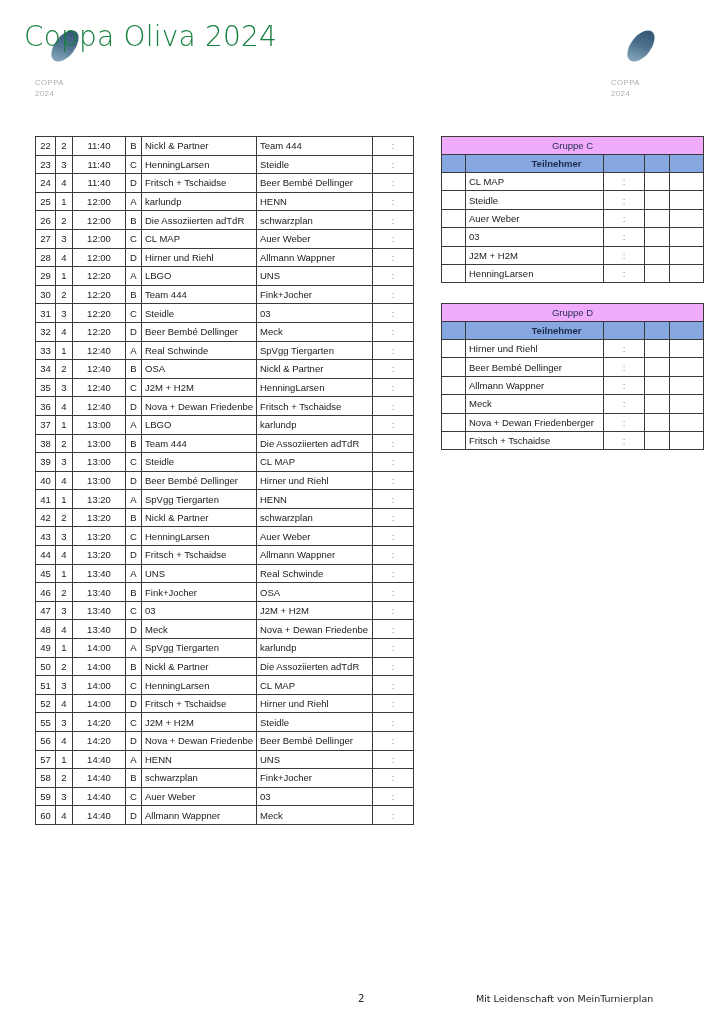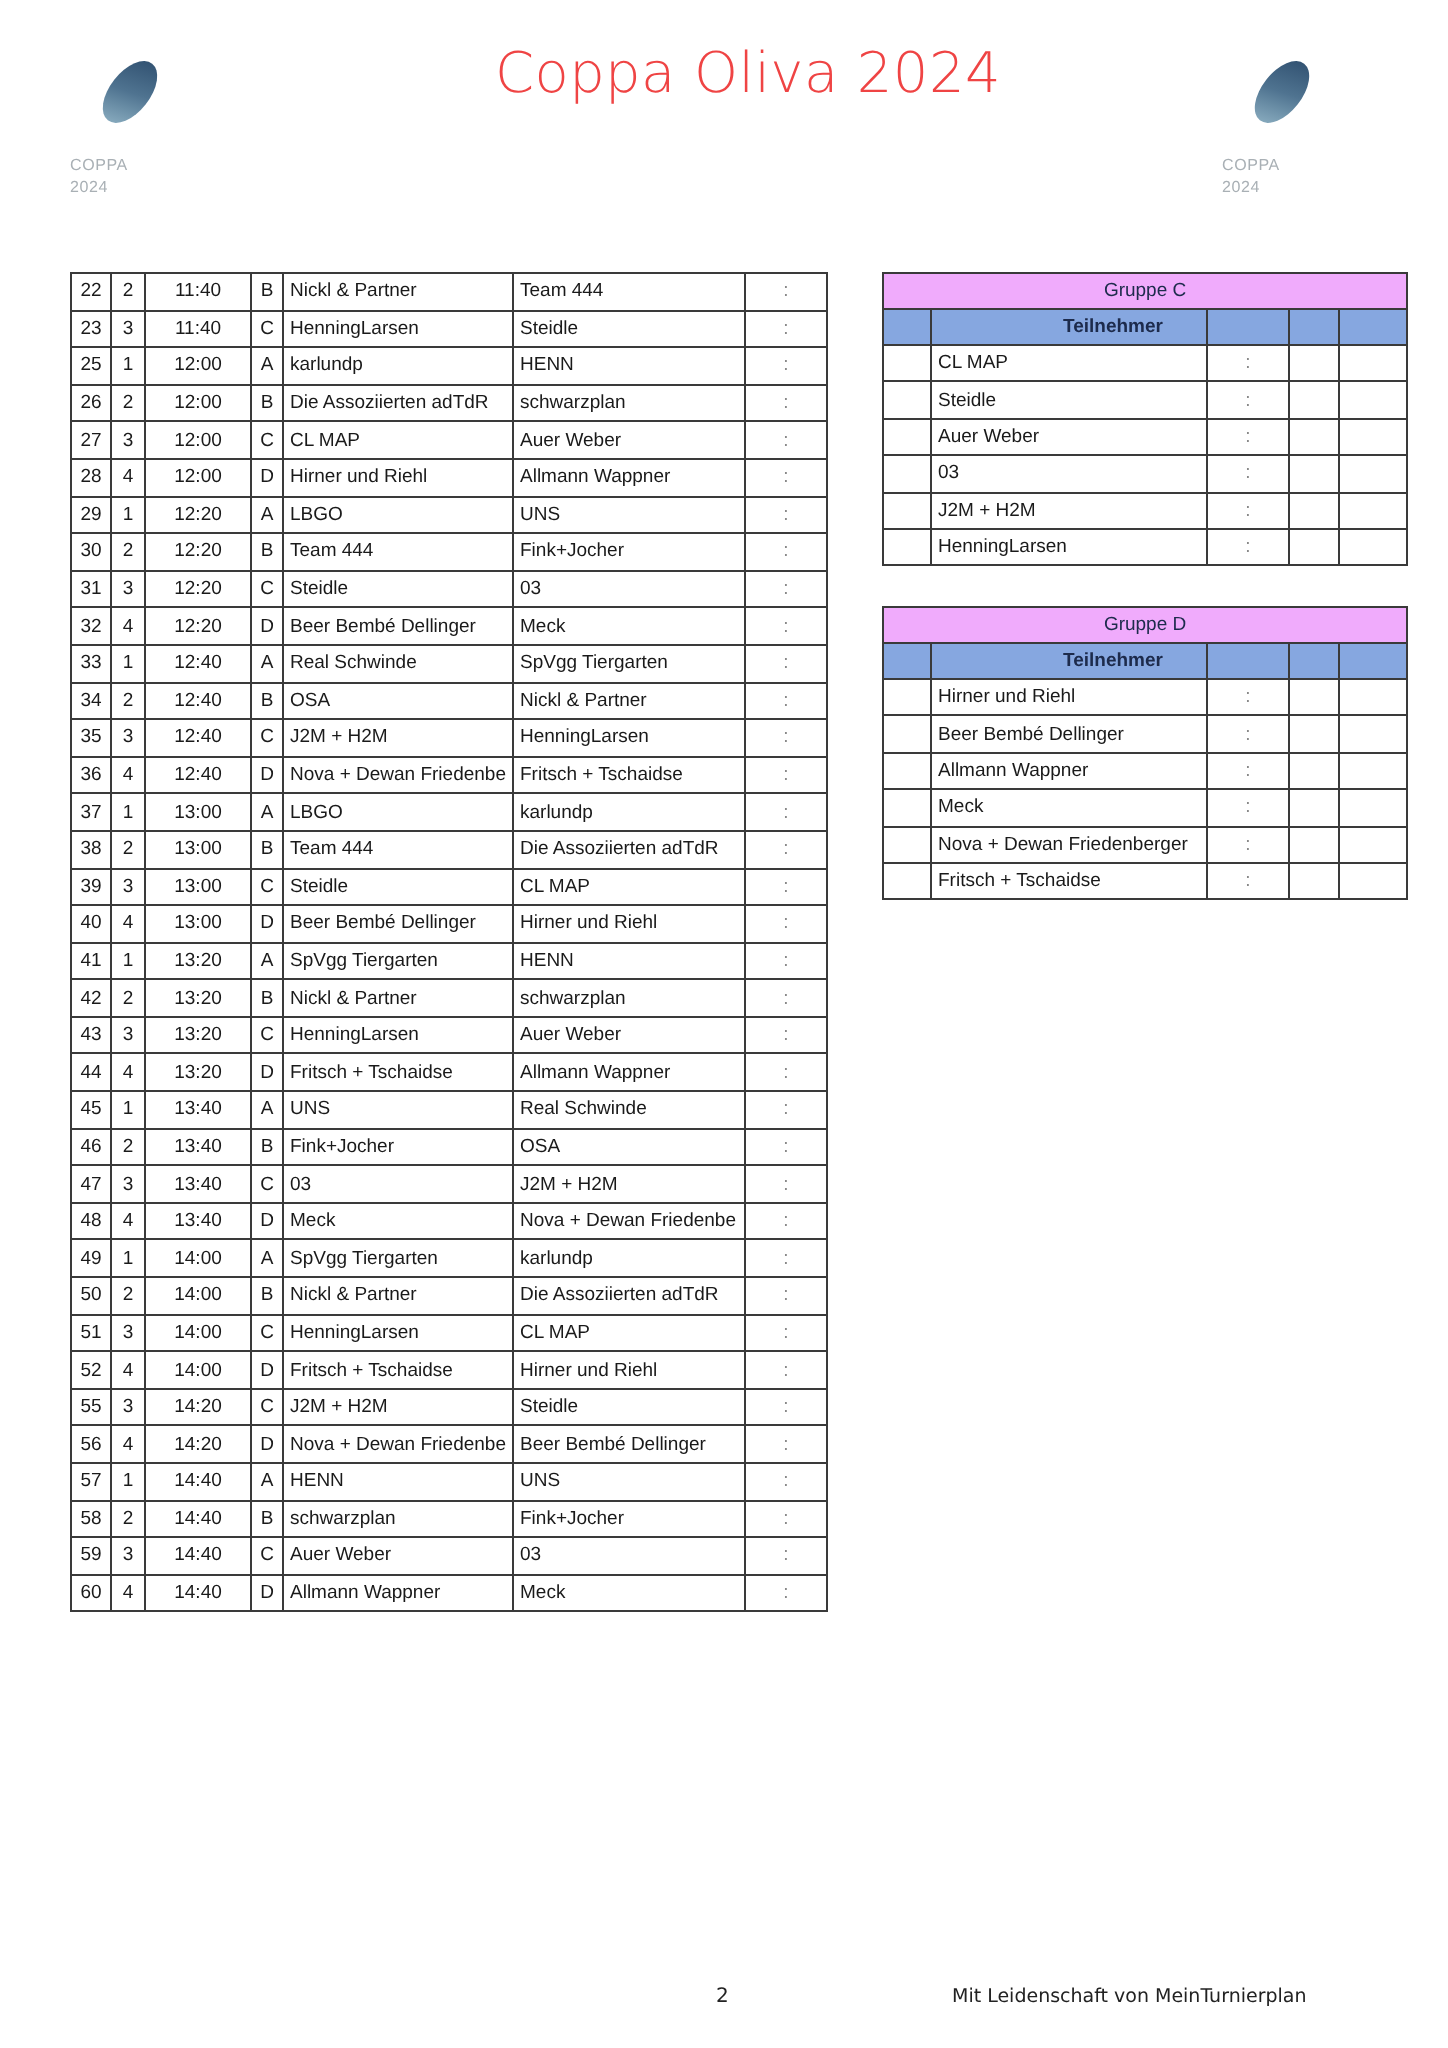--- a/index.html
+++ b/index.html
@@ -1,17 +1,17 @@
 <!DOCTYPE html>
 <html><head>
 <meta charset="utf-8">
 <style>
   html, body { margin: 0; padding: 0; background: #ffffff; }
   body { width: 724px; height: 1024px; position: relative; overflow: hidden; font-family: "Liberation Sans", sans-serif; color: #1a1a1a; }
-  .title { position: absolute; left: 0; right: 0; top: 20px; text-align: center; font-family: "DejaVu Sans", sans-serif; font-size: 28px; font-weight: 300; color: #ef4444; letter-spacing: 0.2px; margin-left: 24px; }
+  .title { position: absolute; left: 0; right: 0; top: 20px; font-family: "DejaVu Sans", sans-serif; font-size: 28px; font-weight: 300; color: #15803d; letter-spacing: 0.2px; margin-left: 24px; }
   .logo { position: absolute; width: 60px; }
   .logo-left { left: 35px; top: 28px; }
   .logo-right { left: 611px; top: 28px; }
   .logo .oval { width: 20px; height: 36px; margin: 0 auto; border-radius: 50%; transform: rotate(38deg); background: linear-gradient(160deg, #2e4e6e 0%, #4f7390 50%, #8fb2c4 100%); }
   .logo .cap { margin-top: 13px; font-size: 8px; line-height: 11px; color: #a9b0b5; letter-spacing: 0.3px; }
 
   table { border-collapse: collapse; position: absolute; font-size: 9.5px; table-layout: fixed; border-radius: 10px; }
   td, th { border: 1px solid #3a3a3a; padding: 0 3px; height: 17.6px; white-space: nowrap; overflow: hidden; }
   #schedule { left: 35px; top: 136px; width: 378px; }
   #schedule td.c { text-align: center; }
@@ -72,20 +72,29 @@
       <tr>
         <td class="c">23</td>
         <td class="c">3</td>
         <td class="c">11:40</td>
         <td class="c">C</td>
         <td>HenningLarsen</td>
         <td>Steidle</td>
         <td class="score">:</td>
       </tr>
       <tr>
+        <td class="c">24</td>
+        <td class="c">4</td>
+        <td class="c">11:40</td>
+        <td class="c">D</td>
+        <td>Fritsch + Tschaidse</td>
+        <td>Beer Bembé Dellinger</td>
+        <td class="score">:</td>
+      </tr>
+      <tr>
         <td class="c">25</td>
         <td class="c">1</td>
         <td class="c">12:00</td>
         <td class="c">A</td>
         <td>karlundp</td>
         <td>HENN</td>
         <td class="score">:</td>
       </tr>
       <tr>
         <td class="c">26</td>

